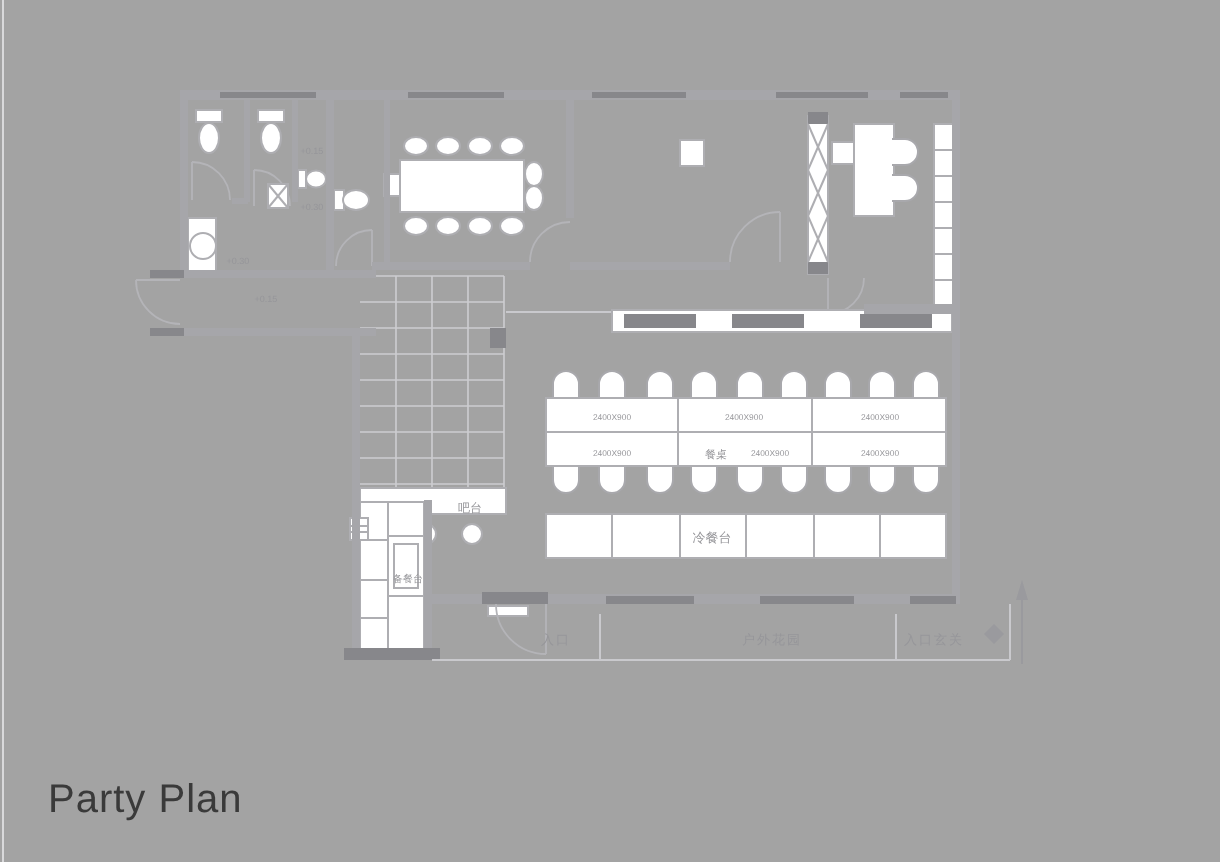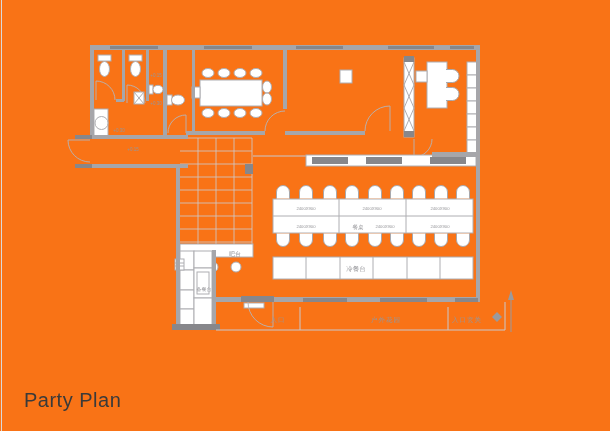--- a/index.html
+++ b/index.html
@@ -1,16 +1,16 @@
 <!DOCTYPE html>
 <html><head>
 <meta charset="utf-8">
 <style>
   html,body{margin:0;padding:0;background:#ffffff;}
-  .page{position:relative;width:610px;height:431px;background:#f97316;overflow:hidden;
+  .page{position:relative;width:610px;height:431px;background:#a3a3a3;overflow:hidden;
         font-family:"Liberation Sans", sans-serif;}
   .edge-line{position:absolute;left:1px;top:0;width:1px;height:431px;background:#d9d9db;}
   .plan-title{position:absolute;left:24px;top:389px;font-size:20px;color:#3a3a3a;
         letter-spacing:0.5px;font-family:"Liberation Sans", sans-serif;}
   svg{position:absolute;left:0;top:0;}
   svg text{font-family:"Liberation Sans","DejaVu Sans",sans-serif;fill:#96969a;}
   .wall{fill:#a6a6aa;}
   .wall-dark{fill:#87878b;}
   .furn{fill:#ffffff;stroke:#aeaeb2;stroke-width:1;}
   .furn-n{fill:none;stroke:#aeaeb2;stroke-width:1;}

